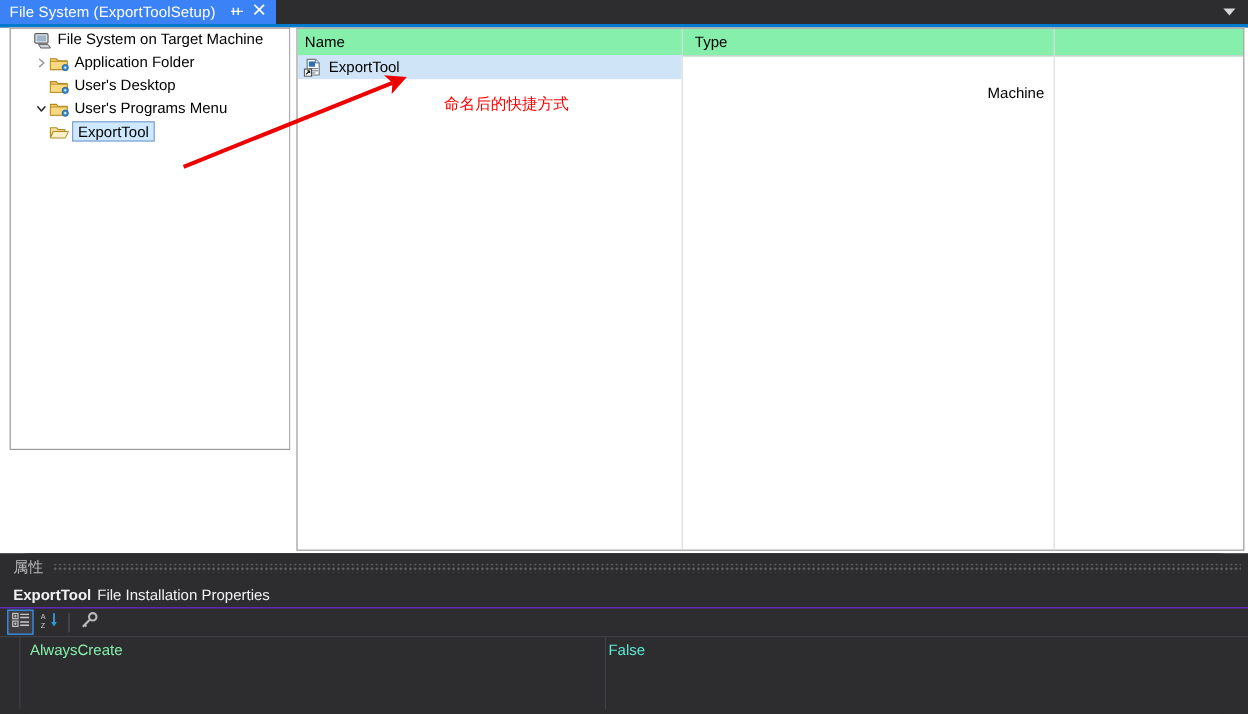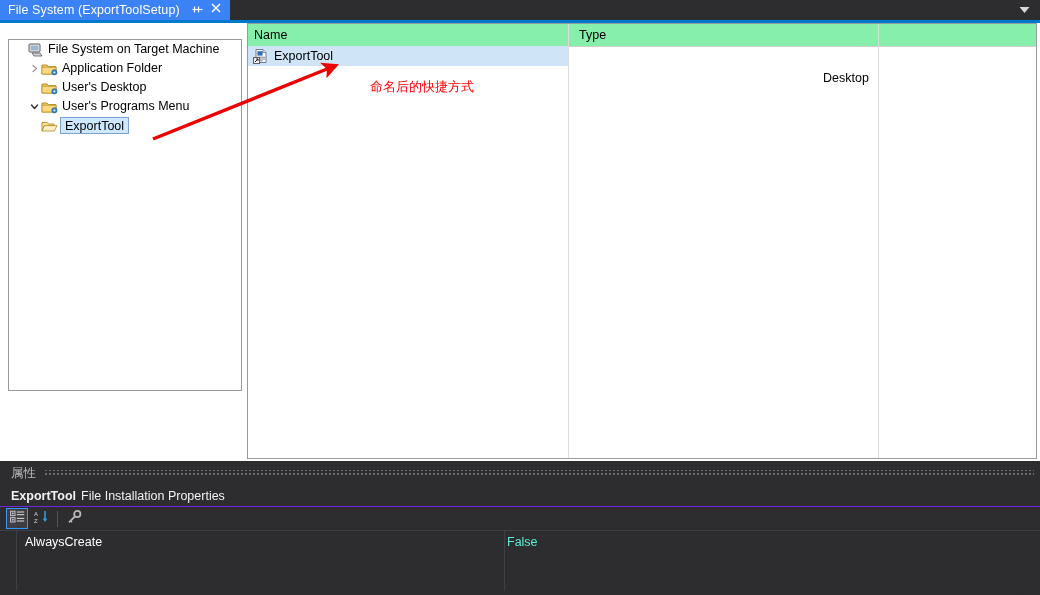--- a/index.html
+++ b/index.html
@@ -71,21 +71,21 @@
     position: absolute;
     left: 0; top: 23px;
     width: 1040px; height: 438px;
     background: #ffffff;
     box-sizing: border-box;
   }
 
   
   .tree-panel {
     position: absolute;
-    left: 8px; top: 16px;
+    left: 8px; top: 0px;
     width: 234px; height: 352px;
     background: #ffffff;
     border: 1px solid #9a9a9a;
     box-sizing: border-box;
     overflow: hidden;
   }
   .tree-row {
     height: 19px;
     display: flex;
     align-items: center;
@@ -285,21 +285,21 @@
   }
   .prop-row {
     position: relative;
     height: 22px;
   }
   .prop-row .pname {
     position: absolute;
     left: 25px; top: 0;
     line-height: 22px;
     font-size: 12.5px;
-    color: #ffffff;
+    color: #86efac;
   }
   .prop-row .pval {
     position: absolute;
     left: 507px; top: 0;
     line-height: 22px;
     font-size: 12.5px;
     color: #5eead4;
   }
   .prop-vdiv {
     position: absolute;
@@ -445,21 +445,21 @@
               <path d="M4.4 9.2 h7.6"></path>
               <path d="M4.4 11 h7.6"></path>
               <path d="M4.4 12.8 h5.4"></path>
             </g>
             <rect x="0.6" y="9.6" width="6" height="6" fill="#f4f4f4" stroke="#4a4a4a" stroke-width="0.9"></rect>
             <path d="M2 14 L5 11 M5 11 H3.2 M5 11 V12.8" fill="none" stroke="#1a1a1a" stroke-width="1"></path>
           </svg>
         </span>
         <span>ExportTool</span>
       </div>
-      <div class="list-cell-type">Desktop</div>
+      <div class="list-cell-type">Machine</div>
     </div>
   </div>
 </div>
 
 <div class="annotation-layer">
   <svg width="1040" height="595" style="position:absolute;left:0;top:0;" aria-hidden="true">
     <defs>
       <marker id="arrowhead" markerWidth="5" markerHeight="5" refX="1.2" refY="2.5" orient="auto">
         <path d="M0,0 L5,2.5 L0,5 L1.2,2.5 Z" fill="#ee0000"></path>
       </marker>

